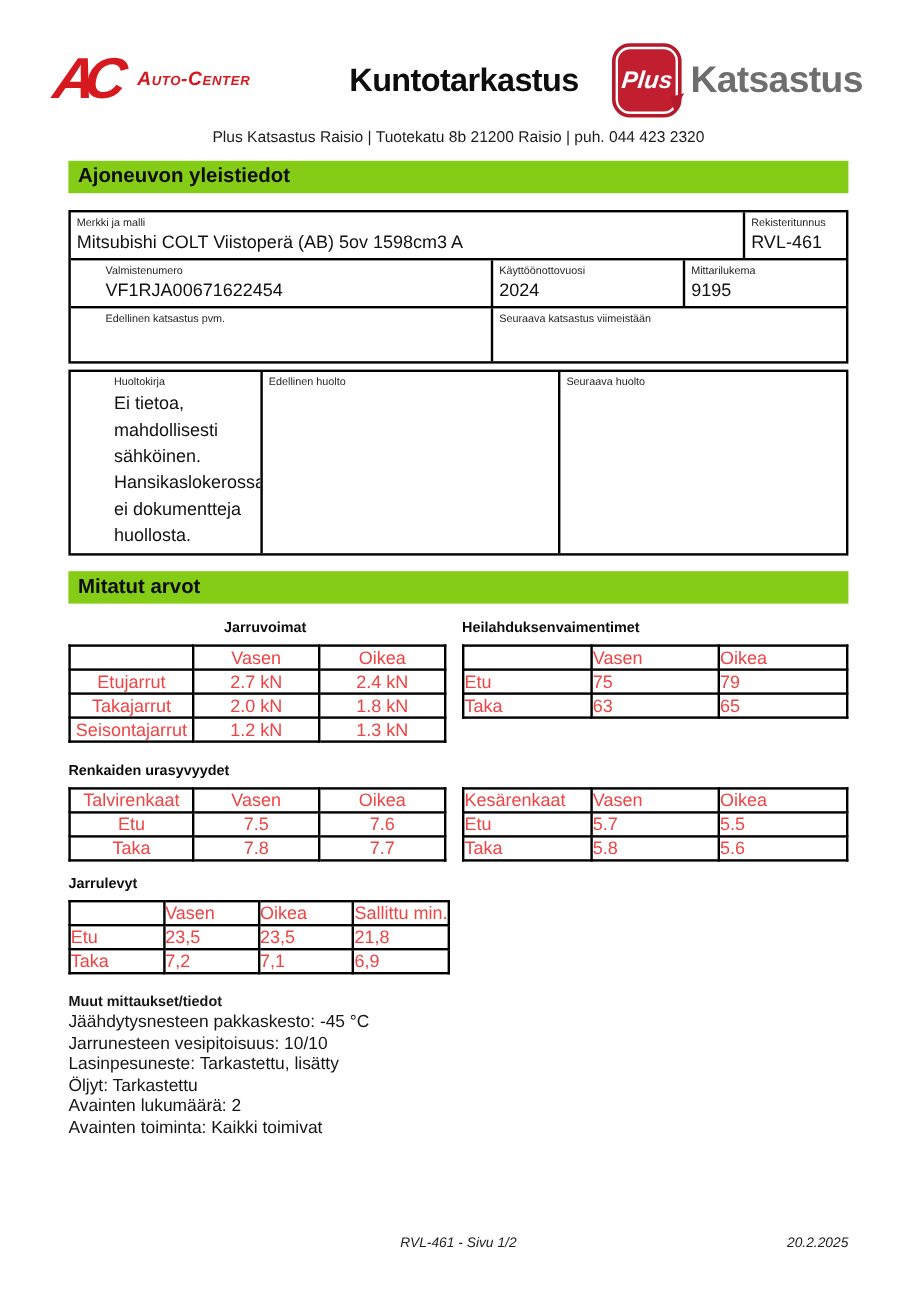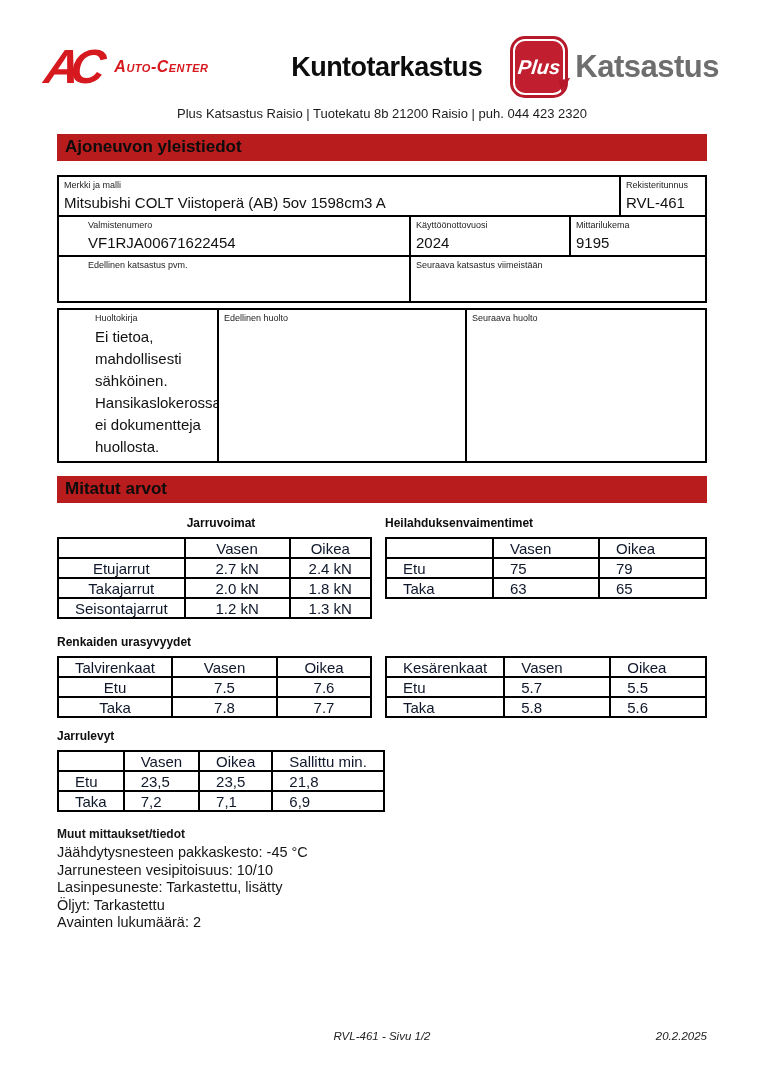--- a/index.html
+++ b/index.html
@@ -35,21 +35,21 @@
     position:absolute; right:-9px; bottom:2px; width:0; height:0;
     border-top:12px solid #b5192a; border-right:12px solid transparent;
     transform:rotate(-15deg);
   }
   .katsastus-word { color:#6e6e6e; font-weight:700; font-size:31px; margin-left:10px; letter-spacing:-.5px; }
 
   .address { text-align:center; font-size:13px; margin-top:8px; color:#1c1c1c; }
 
   
   .section-bar {
-    background:#b91c1c; font-weight:700; font-size:17px; color:#0c0c0c;
+    background:#84cc16; font-weight:700; font-size:17px; color:#0c0c0c;
     padding:3px 8px 4px; margin-top:13px;
   }
 
   
   .vtable { width:650px; border:2px solid #000; margin-top:14px; }
   .vtable2 { margin-top:5px; }
   .vrow { display:flex; }
   .vrow + .vrow { border-top:2px solid #000;padding-left:24px; }
   .vcell { padding:2px 5px 3px; overflow:hidden; }
   .vcell + .vcell { border-left:2px solid #000; }
@@ -62,21 +62,21 @@
 
   
   .two-col { display:flex; align-items:flex-start; }
   .col-l { width:328px; flex:0 0 328px;text-align:center; }
   .col-r { flex:1; }
   .tbl-label { font-weight:700; font-size:12px; color:#0d0d0d; }
   .lbl-row { margin-top:13px; }
   table.m { border-collapse:collapse; margin-top:7px; }
   table.m td {
     border:2px solid #000; font-size:15px; height:20px;
-    padding:0 16px; white-space:nowrap; color:#0f172a;
+    padding:0 0; white-space:nowrap; color:#ef4444;
   }
   table.w315 { width:315px; } table.w322 { width:322px; } table.w318 { width:318px; }
 
   
   .muut-label { font-weight:700; font-size:12px; margin-top:15px; }
   .muut-line { font-size:14.5px; line-height:17.5px; }
   .muut-lines { margin-top:3px; }
 
   
   .footer { position:absolute; left:57px; top:1030px; width:650px; font-style:italic; font-size:11.5px; color:#222; }
@@ -287,20 +287,21 @@
   </tbody>
     </table>
 
   <div class="muut-label">Muut mittaukset/tiedot</div>
   <div class="muut-lines">
     <div class="muut-line">Jäähdytysnesteen pakkaskesto: -45 °C</div>
     <div class="muut-line">Jarrunesteen vesipitoisuus: 10/10</div>
     <div class="muut-line">Lasinpesuneste: Tarkastettu, lisätty</div>
     <div class="muut-line">Öljyt: Tarkastettu</div>
     <div class="muut-line">Avainten lukumäärä: 2</div>
+    <div class="muut-line">Avainten toiminta: Kaikki toimivat</div>
   </div>
 
 </div>
 
 <div class="footer">
   <div class="footer-page">RVL-461 - Sivu 1/2</div>
   <div class="footer-date">20.2.2025</div>
 </div>
 
 </body></html>

